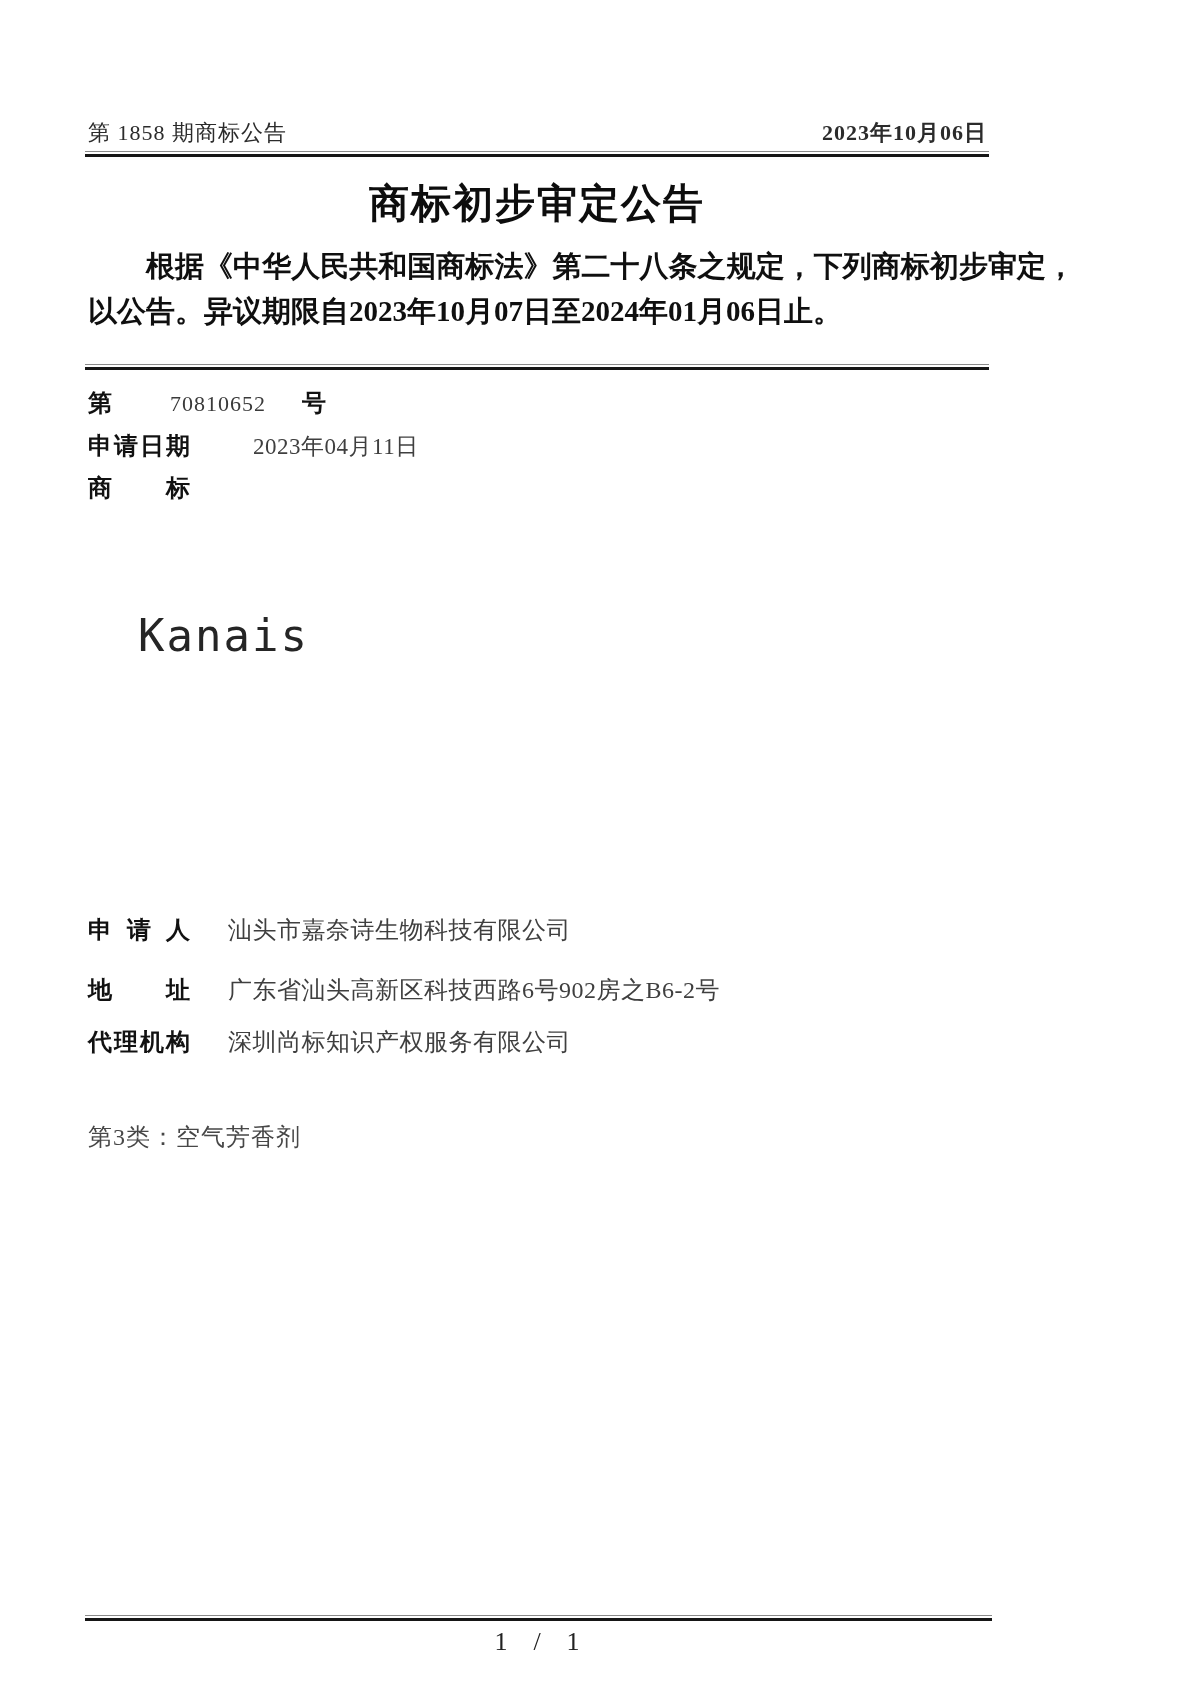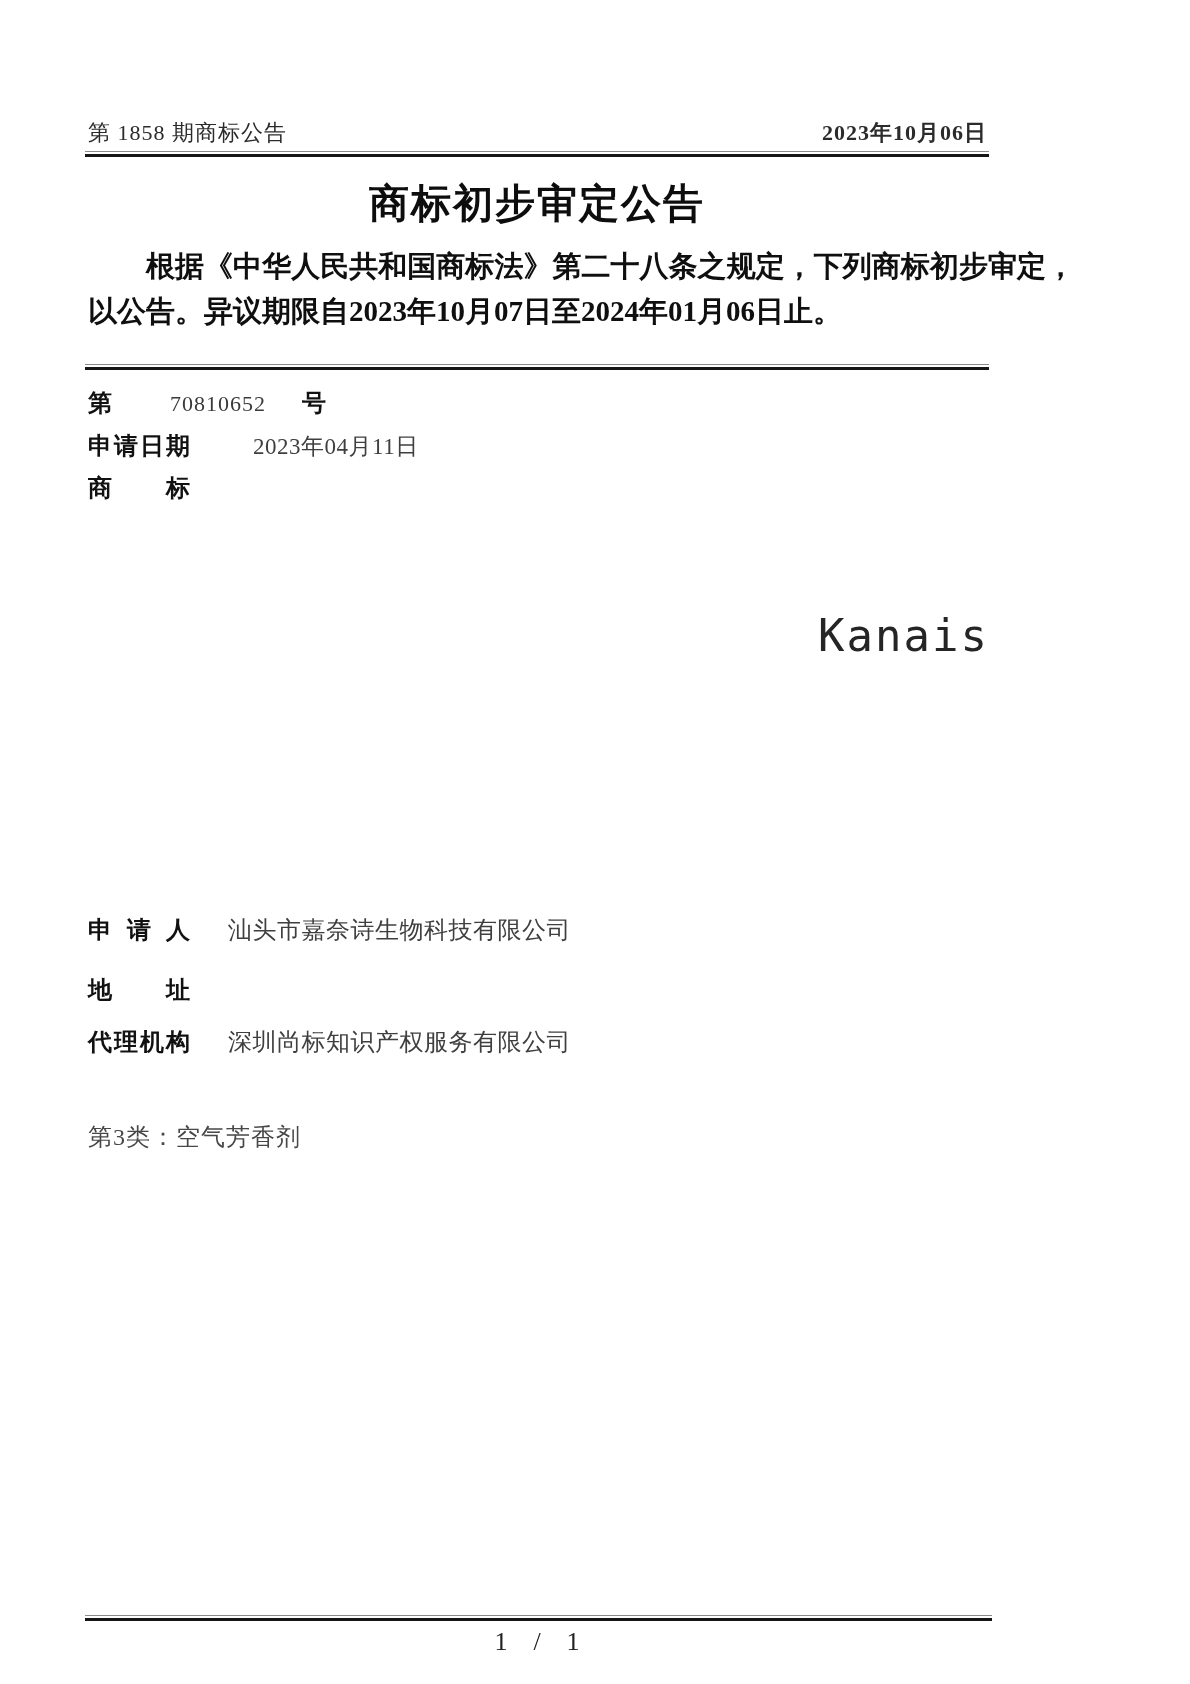--- a/index.html
+++ b/index.html
@@ -55,21 +55,21 @@
   }
   .fvalue.date{font-size:23px;margin-left:25px;}
   .regno-label{font-size:24px;font-weight:bold;color:#111111;}
   .regno-value{font-size:22px;color:#3a3a3a;margin-left:58px;letter-spacing:1px;}
   .regno-suffix{font-size:24px;font-weight:bold;color:#111111;margin-left:36px;}
   .trademark-area{
     position:absolute;left:88px;right:85px;top:470px;height:400px;
   }
   .trademark-text{
     position:absolute;left:0;right:0;top:100px;
-    text-align:right;padding-left:50px;
+    text-align:left;padding-left:50px;
     font-family:"DejaVu Sans Mono","Liberation Mono",monospace;
     font-size:44px;color:#252525;letter-spacing:2px;
   }
   .goods-heading{
     position:absolute;left:88px;top:1030px;
     font-size:24px;font-weight:bold;color:#0f0f0f;letter-spacing:0.5px;
   }
   .goods-value{
     position:absolute;left:88px;top:1081px;
     font-size:24px;color:#474747;letter-spacing:1px;
@@ -130,20 +130,21 @@
         <span>人</span>
       </div>
     <div class="fvalue">汕头市嘉奈诗生物科技有限公司</div>
   </div>
 
   <div class="row" style="top:934px;">
     <div class="flabel">
         <span>地</span>
         <span>址</span>
       </div>
+    <div class="fvalue">广东省汕头高新区科技西路6号902房之B6-2号</div>
   </div>
 
   <div class="row" style="top:986px;">
     <div class="flabel">
         <span>代</span>
         <span>理</span>
         <span>机</span>
         <span>构</span>
       </div>
     <div class="fvalue">深圳尚标知识产权服务有限公司</div>

